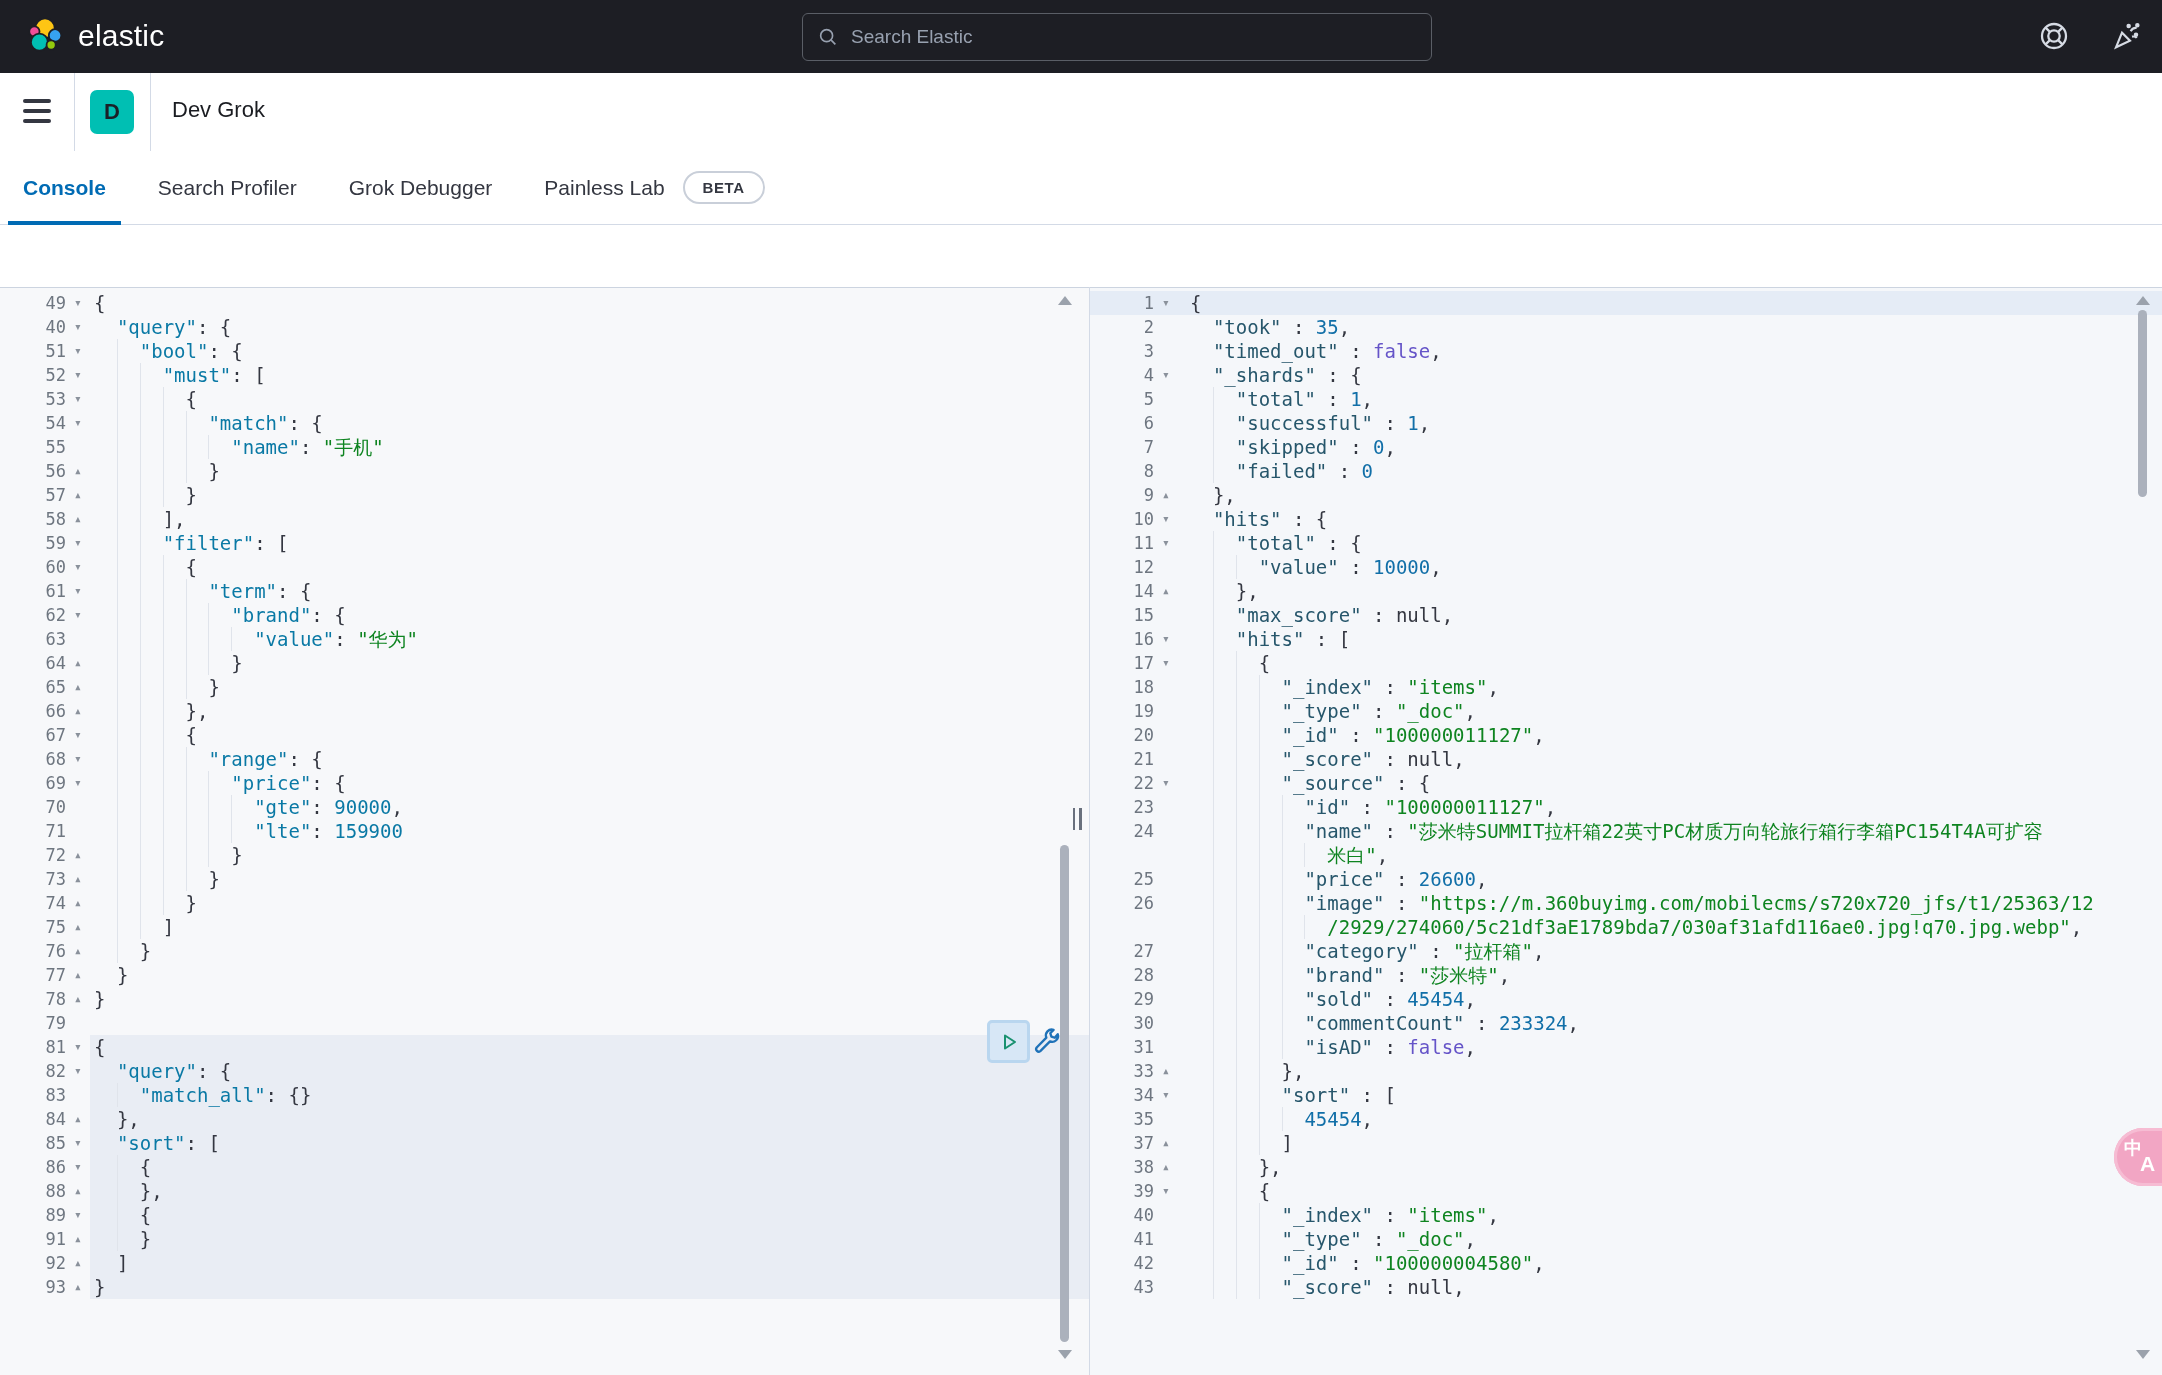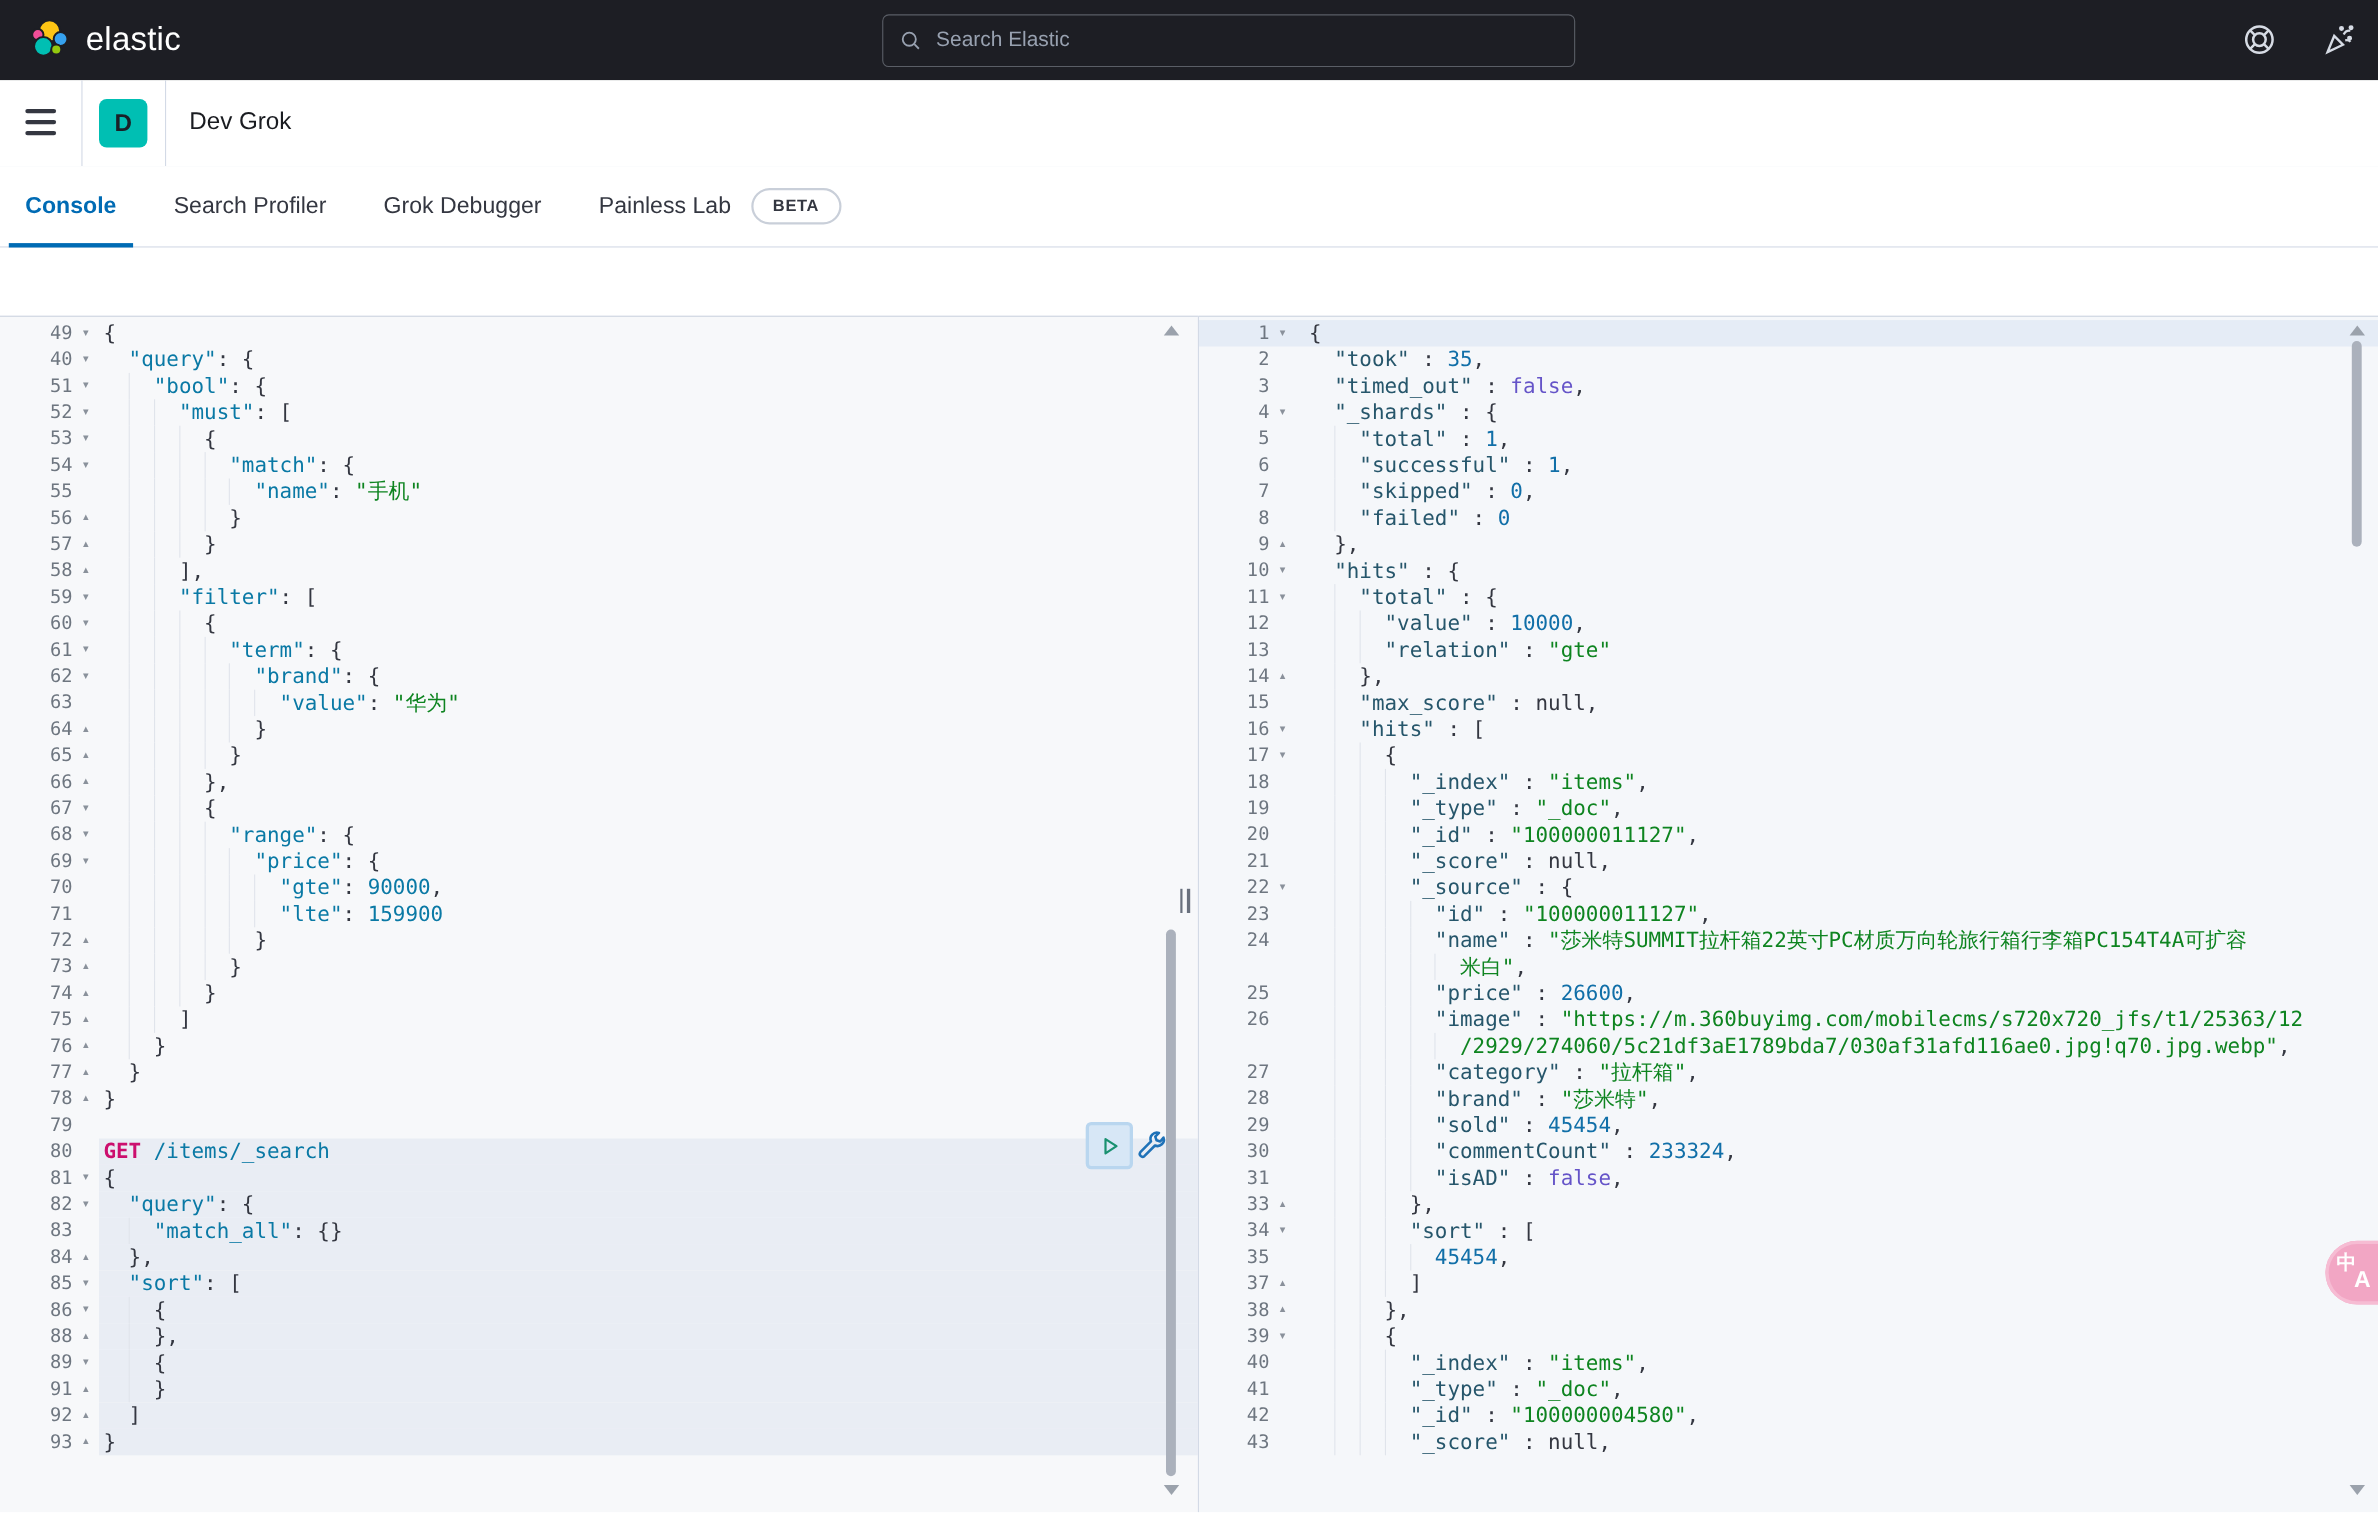--- a/index.html
+++ b/index.html
@@ -179,21 +179,20 @@
       <div class="row"><span class="ln">70</span><span class="fold"></span><span class="code" style="padding-left: 164.16px;"><i class="g" style="left: 26.88px;"></i><i class="g" style="left: 49.76px;"></i><i class="g" style="left: 72.64px;"></i><i class="g" style="left: 95.52px;"></i><i class="g" style="left: 118.4px;"></i><i class="g" style="left: 141.28px;"></i><span class="tk">"gte"</span><span class="tp">: </span><span class="tn">90000</span><span class="tp">,</span></span></div>
       <div class="row"><span class="ln">71</span><span class="fold"></span><span class="code" style="padding-left: 164.16px;"><i class="g" style="left: 26.88px;"></i><i class="g" style="left: 49.76px;"></i><i class="g" style="left: 72.64px;"></i><i class="g" style="left: 95.52px;"></i><i class="g" style="left: 118.4px;"></i><i class="g" style="left: 141.28px;"></i><span class="tk">"lte"</span><span class="tp">: </span><span class="tn">159900</span></span></div>
       <div class="row"><span class="ln">72</span><span class="fold">▴</span><span class="code" style="padding-left: 141.28px;"><i class="g" style="left: 26.88px;"></i><i class="g" style="left: 49.76px;"></i><i class="g" style="left: 72.64px;"></i><i class="g" style="left: 95.52px;"></i><i class="g" style="left: 118.4px;"></i><span class="tp">}</span></span></div>
       <div class="row"><span class="ln">73</span><span class="fold">▴</span><span class="code" style="padding-left: 118.4px;"><i class="g" style="left: 26.88px;"></i><i class="g" style="left: 49.76px;"></i><i class="g" style="left: 72.64px;"></i><i class="g" style="left: 95.52px;"></i><span class="tp">}</span></span></div>
       <div class="row"><span class="ln">74</span><span class="fold">▴</span><span class="code" style="padding-left: 95.52px;"><i class="g" style="left: 26.88px;"></i><i class="g" style="left: 49.76px;"></i><i class="g" style="left: 72.64px;"></i><span class="tp">}</span></span></div>
       <div class="row"><span class="ln">75</span><span class="fold">▴</span><span class="code" style="padding-left: 72.64px;"><i class="g" style="left: 26.88px;"></i><i class="g" style="left: 49.76px;"></i><span class="tp">]</span></span></div>
       <div class="row"><span class="ln">76</span><span class="fold">▴</span><span class="code" style="padding-left: 49.76px;"><i class="g" style="left: 26.88px;"></i><span class="tp">}</span></span></div>
       <div class="row"><span class="ln">77</span><span class="fold">▴</span><span class="code" style="padding-left: 26.88px;"><span class="tp">}</span></span></div>
       <div class="row"><span class="ln">78</span><span class="fold">▴</span><span class="code" style="padding-left: 4px;"><span class="tp">}</span></span></div>
       <div class="row"><span class="ln">79</span><span class="fold"></span><span class="code" style="padding-left: 4px;"></span></div>
-      <div class="row blk"><span class="ln">80</span><span class="fold"></span><span class="code" style="padding-left: 4px;"><span class="tm">GET</span><span class="tp"> </span><span class="tu">/items/_search</span></span></div>
       <div class="row blk"><span class="ln">81</span><span class="fold">▾</span><span class="code" style="padding-left: 4px;"><span class="tp">{</span></span></div>
       <div class="row blk"><span class="ln">82</span><span class="fold">▾</span><span class="code" style="padding-left: 26.88px;"><span class="tk">"query"</span><span class="tp">: {</span></span></div>
       <div class="row blk"><span class="ln">83</span><span class="fold"></span><span class="code" style="padding-left: 49.76px;"><i class="g" style="left: 26.88px;"></i><span class="tk">"match_all"</span><span class="tp">: {}</span></span></div>
       <div class="row blk"><span class="ln">84</span><span class="fold">▴</span><span class="code" style="padding-left: 26.88px;"><span class="tp">},</span></span></div>
       <div class="row blk"><span class="ln">85</span><span class="fold">▾</span><span class="code" style="padding-left: 26.88px;"><span class="tk">"sort"</span><span class="tp">: [</span></span></div>
       <div class="row blk"><span class="ln">86</span><span class="fold">▾</span><span class="code" style="padding-left: 49.76px;"><i class="g" style="left: 26.88px;"></i><span class="tp">{</span></span></div>
       <div class="row blk"><span class="ln">88</span><span class="fold">▴</span><span class="code" style="padding-left: 49.76px;"><i class="g" style="left: 26.88px;"></i><span class="tp">},</span></span></div>
       <div class="row blk"><span class="ln">89</span><span class="fold">▾</span><span class="code" style="padding-left: 49.76px;"><i class="g" style="left: 26.88px;"></i><span class="tp">{</span></span></div>
       <div class="row blk"><span class="ln">91</span><span class="fold">▴</span><span class="code" style="padding-left: 49.76px;"><i class="g" style="left: 26.88px;"></i><span class="tp">}</span></span></div>
       <div class="row blk"><span class="ln">92</span><span class="fold">▴</span><span class="code" style="padding-left: 26.88px;"><span class="tp">]</span></span></div>
@@ -205,21 +204,20 @@
       <div class="row"><span class="ln">3</span><span class="fold"></span><span class="code" style="padding-left: 34.88px;"><span class="tk">"timed_out"</span><span class="tp"> : </span><span class="tb">false</span><span class="tp">,</span></span></div>
       <div class="row"><span class="ln">4</span><span class="fold">▾</span><span class="code" style="padding-left: 34.88px;"><span class="tk">"_shards"</span><span class="tp"> : {</span></span></div>
       <div class="row"><span class="ln">5</span><span class="fold"></span><span class="code" style="padding-left: 57.76px;"><i class="g" style="left: 34.88px;"></i><span class="tk">"total"</span><span class="tp"> : </span><span class="tn">1</span><span class="tp">,</span></span></div>
       <div class="row"><span class="ln">6</span><span class="fold"></span><span class="code" style="padding-left: 57.76px;"><i class="g" style="left: 34.88px;"></i><span class="tk">"successful"</span><span class="tp"> : </span><span class="tn">1</span><span class="tp">,</span></span></div>
       <div class="row"><span class="ln">7</span><span class="fold"></span><span class="code" style="padding-left: 57.76px;"><i class="g" style="left: 34.88px;"></i><span class="tk">"skipped"</span><span class="tp"> : </span><span class="tn">0</span><span class="tp">,</span></span></div>
       <div class="row"><span class="ln">8</span><span class="fold"></span><span class="code" style="padding-left: 57.76px;"><i class="g" style="left: 34.88px;"></i><span class="tk">"failed"</span><span class="tp"> : </span><span class="tn">0</span></span></div>
       <div class="row"><span class="ln">9</span><span class="fold">▴</span><span class="code" style="padding-left: 34.88px;"><span class="tp">},</span></span></div>
       <div class="row"><span class="ln">10</span><span class="fold">▾</span><span class="code" style="padding-left: 34.88px;"><span class="tk">"hits"</span><span class="tp"> : {</span></span></div>
       <div class="row"><span class="ln">11</span><span class="fold">▾</span><span class="code" style="padding-left: 57.76px;"><i class="g" style="left: 34.88px;"></i><span class="tk">"total"</span><span class="tp"> : {</span></span></div>
       <div class="row"><span class="ln">12</span><span class="fold"></span><span class="code" style="padding-left: 80.64px;"><i class="g" style="left: 34.88px;"></i><i class="g" style="left: 57.76px;"></i><span class="tk">"value"</span><span class="tp"> : </span><span class="tn">10000</span><span class="tp">,</span></span></div>
-      <div class="row"><span class="ln">13</span><span class="fold"></span><span class="code" style="padding-left: 80.64px;"><i class="g" style="left: 34.88px;"></i><i class="g" style="left: 57.76px;"></i><span class="tk">"relation"</span><span class="tp"> : </span><span class="ts">"gte"</span></span></div>
       <div class="row"><span class="ln">14</span><span class="fold">▴</span><span class="code" style="padding-left: 57.76px;"><i class="g" style="left: 34.88px;"></i><span class="tp">},</span></span></div>
       <div class="row"><span class="ln">15</span><span class="fold"></span><span class="code" style="padding-left: 57.76px;"><i class="g" style="left: 34.88px;"></i><span class="tk">"max_score"</span><span class="tp"> : </span><span class="tx">null</span><span class="tp">,</span></span></div>
       <div class="row"><span class="ln">16</span><span class="fold">▾</span><span class="code" style="padding-left: 57.76px;"><i class="g" style="left: 34.88px;"></i><span class="tk">"hits"</span><span class="tp"> : [</span></span></div>
       <div class="row"><span class="ln">17</span><span class="fold">▾</span><span class="code" style="padding-left: 80.64px;"><i class="g" style="left: 34.88px;"></i><i class="g" style="left: 57.76px;"></i><span class="tp">{</span></span></div>
       <div class="row"><span class="ln">18</span><span class="fold"></span><span class="code" style="padding-left: 103.52px;"><i class="g" style="left: 34.88px;"></i><i class="g" style="left: 57.76px;"></i><i class="g" style="left: 80.64px;"></i><span class="tk">"_index"</span><span class="tp"> : </span><span class="ts">"items"</span><span class="tp">,</span></span></div>
       <div class="row"><span class="ln">19</span><span class="fold"></span><span class="code" style="padding-left: 103.52px;"><i class="g" style="left: 34.88px;"></i><i class="g" style="left: 57.76px;"></i><i class="g" style="left: 80.64px;"></i><span class="tk">"_type"</span><span class="tp"> : </span><span class="ts">"_doc"</span><span class="tp">,</span></span></div>
       <div class="row"><span class="ln">20</span><span class="fold"></span><span class="code" style="padding-left: 103.52px;"><i class="g" style="left: 34.88px;"></i><i class="g" style="left: 57.76px;"></i><i class="g" style="left: 80.64px;"></i><span class="tk">"_id"</span><span class="tp"> : </span><span class="ts">"100000011127"</span><span class="tp">,</span></span></div>
       <div class="row"><span class="ln">21</span><span class="fold"></span><span class="code" style="padding-left: 103.52px;"><i class="g" style="left: 34.88px;"></i><i class="g" style="left: 57.76px;"></i><i class="g" style="left: 80.64px;"></i><span class="tk">"_score"</span><span class="tp"> : </span><span class="tx">null</span><span class="tp">,</span></span></div>
       <div class="row"><span class="ln">22</span><span class="fold">▾</span><span class="code" style="padding-left: 103.52px;"><i class="g" style="left: 34.88px;"></i><i class="g" style="left: 57.76px;"></i><i class="g" style="left: 80.64px;"></i><span class="tk">"_source"</span><span class="tp"> : {</span></span></div>
       <div class="row"><span class="ln">23</span><span class="fold"></span><span class="code" style="padding-left: 126.4px;"><i class="g" style="left: 34.88px;"></i><i class="g" style="left: 57.76px;"></i><i class="g" style="left: 80.64px;"></i><i class="g" style="left: 103.52px;"></i><span class="tk">"id"</span><span class="tp"> : </span><span class="ts">"100000011127"</span><span class="tp">,</span></span></div>

